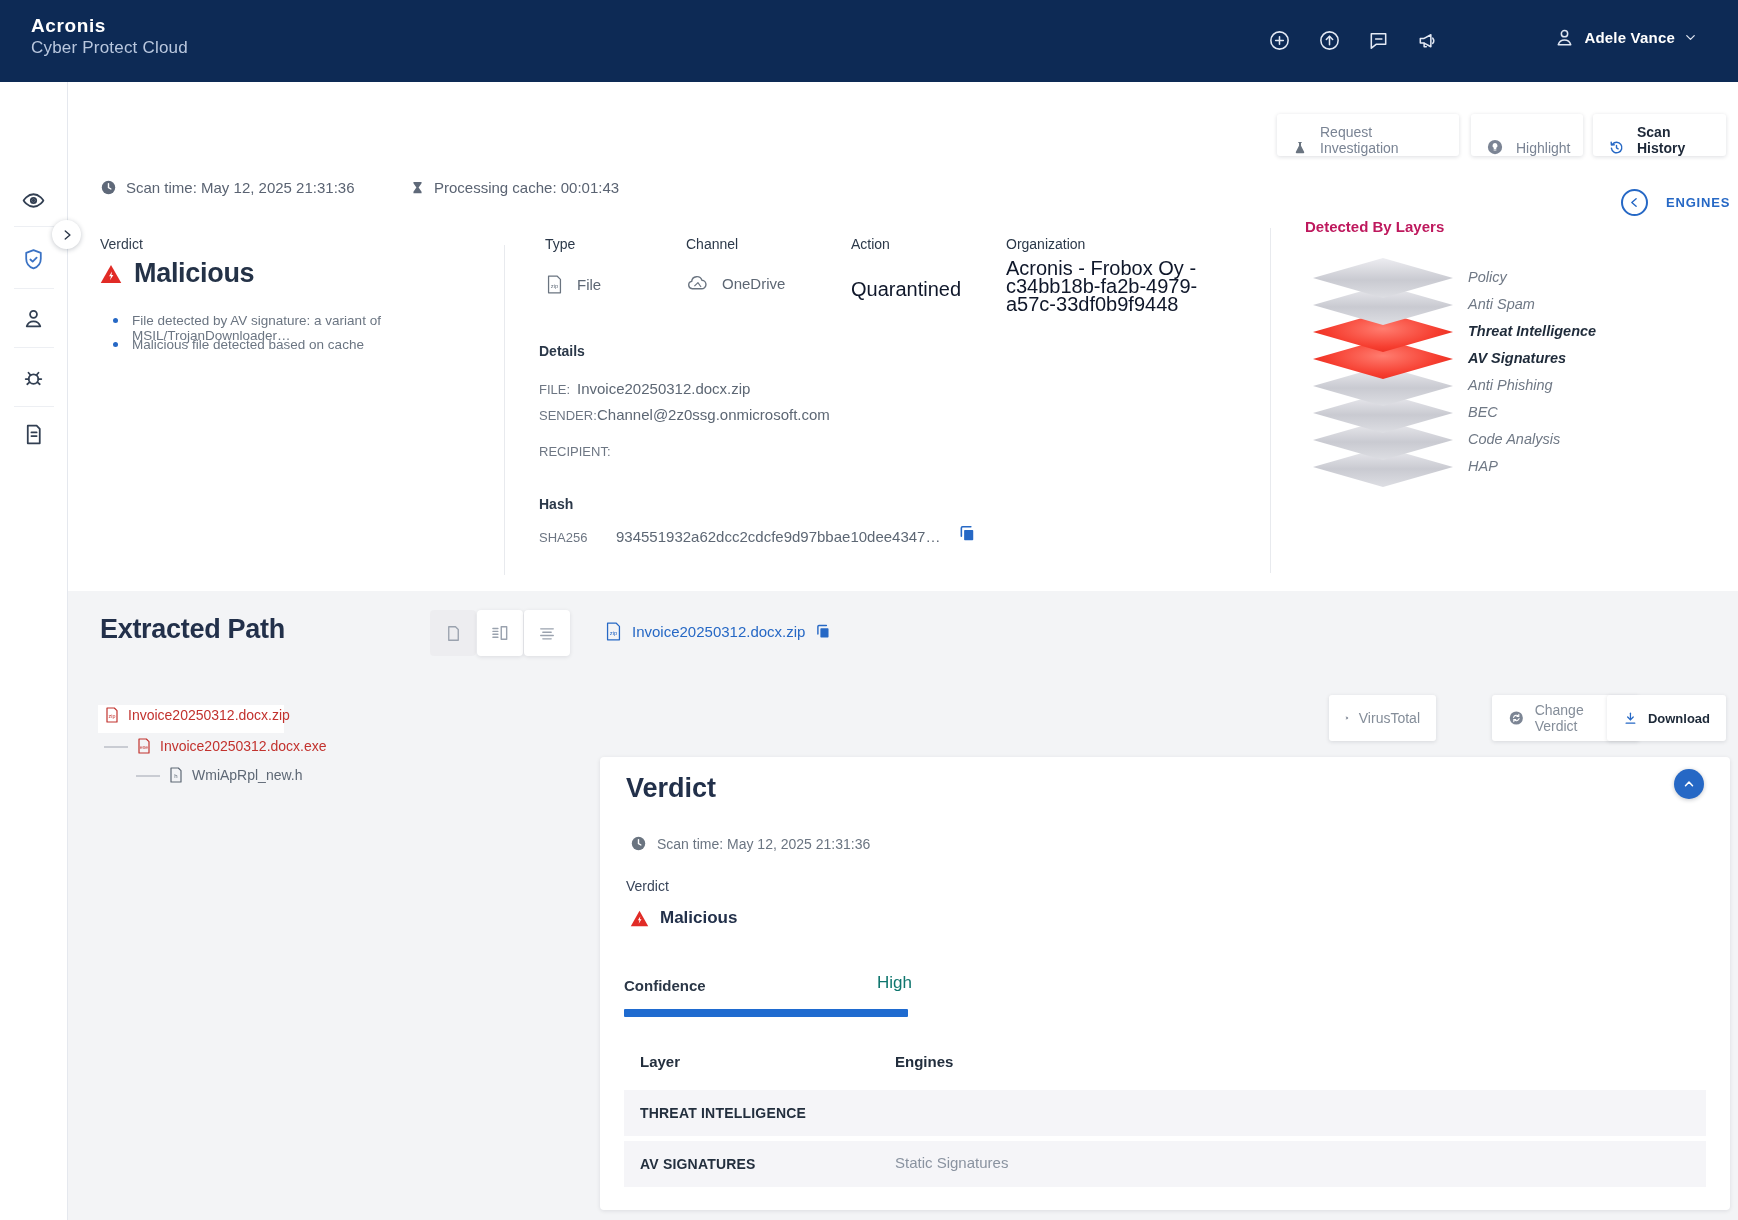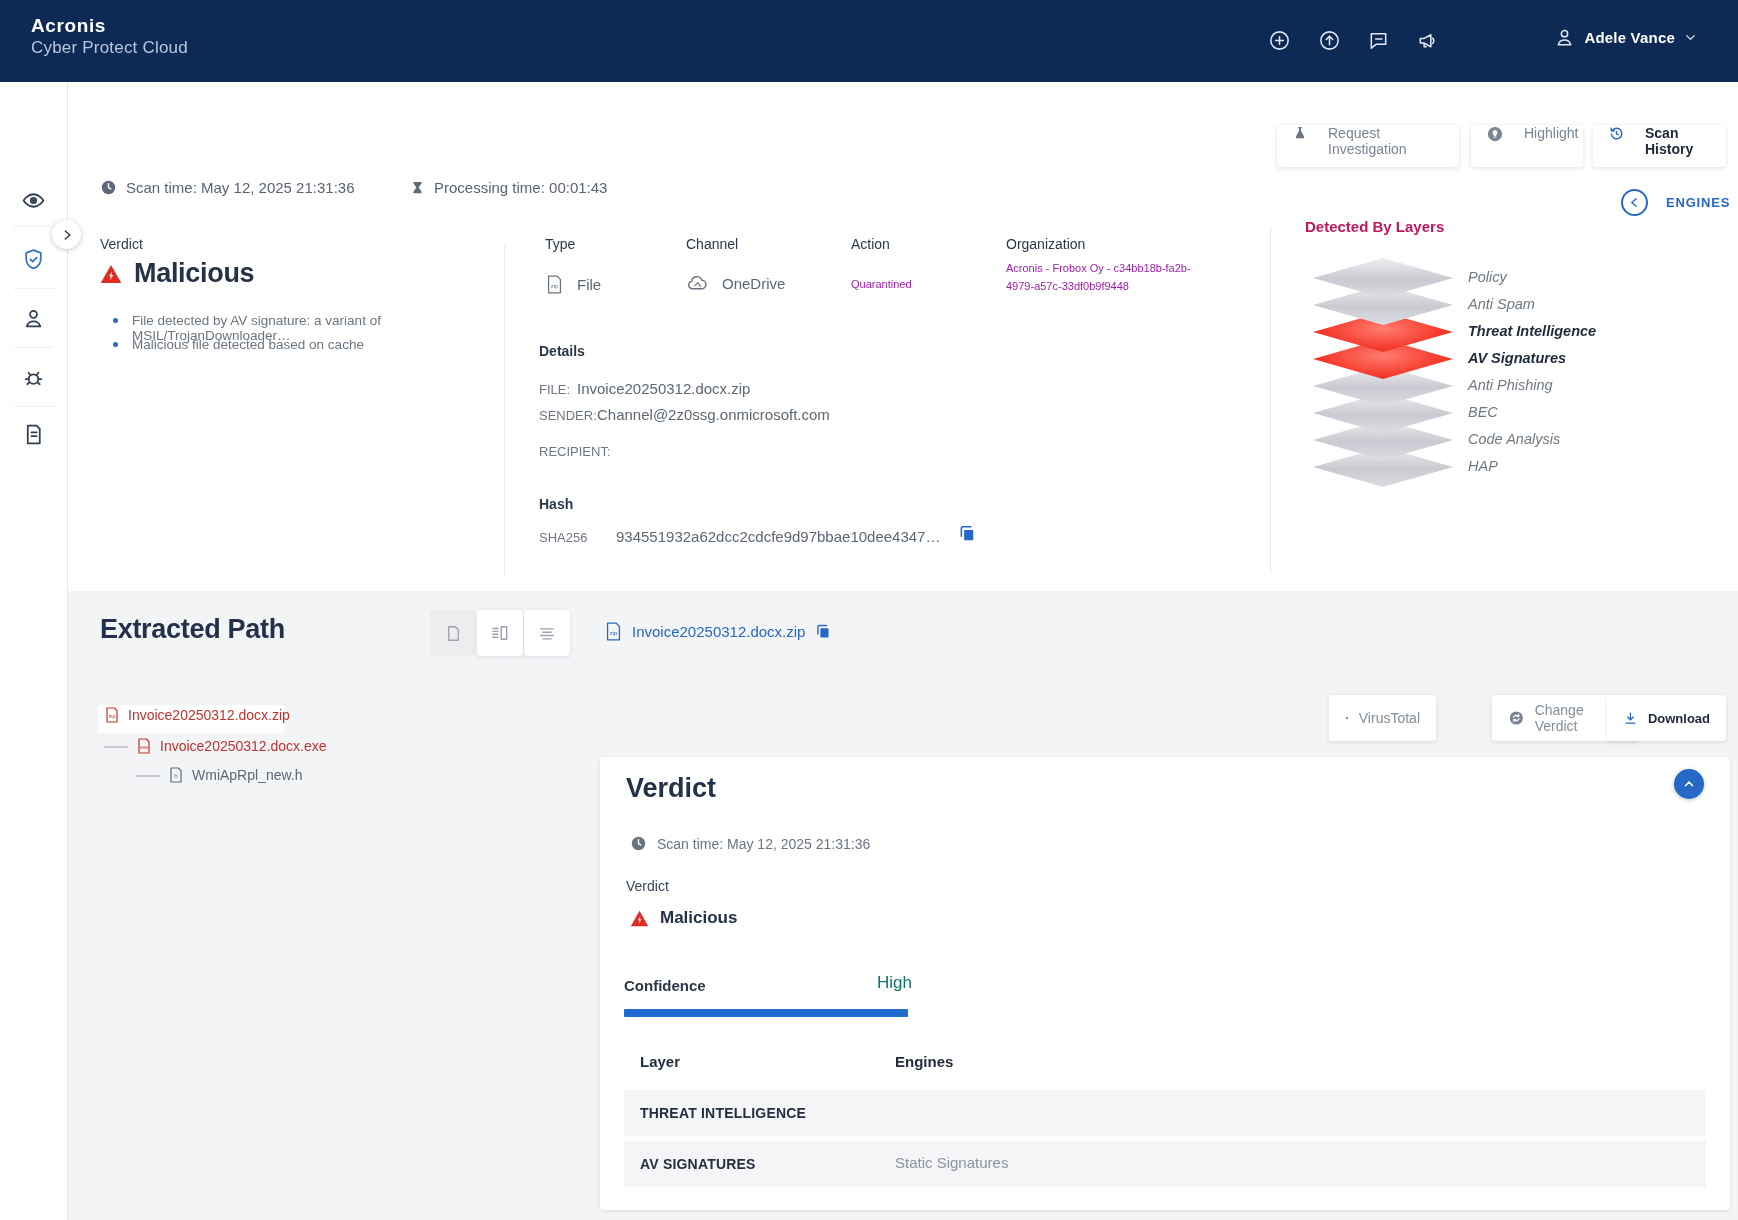--- a/index.html
+++ b/index.html
@@ -26,43 +26,43 @@
   .sidebar{position:absolute;left:0;top:82px;width:68px;height:1138px;background:#ffffff;border-right:1px solid #e5e8ee;}
   .sicon{position:absolute;left:21px;width:25px;height:25px;color:#323f52;cursor:pointer;}
   .sicon.active{color:#3a72c4;}
   .sdiv{position:absolute;left:14px;width:40px;height:1px;background:#edeff3;}
   .expand-btn{position:absolute;left:52px;top:138px;width:29px;height:29px;border-radius:50%;
     background:#ffffff;box-shadow:0 1px 5px rgba(20,30,50,.25);display:flex;align-items:center;justify-content:center;color:#2a3648;cursor:pointer;z-index:5;}
 
   
   .top-panel{position:absolute;left:68px;top:82px;width:1670px;height:509px;background:#ffffff;}
 
-  .tbtn{position:absolute;top:125px;height:42px;background:#fff;border-radius:3px;
-    box-shadow:0 1px 4px rgba(16,24,40,.14);display:flex;align-items:flex-start;gap:20px;
+  .tbtn{position:absolute;top:114px;height:42px;background:#fff;border-radius:3px;
+    box-shadow:0 1px 4px rgba(16,24,40,.14);display:flex;align-items:flex-end;gap:12px;
     padding:0 15px;font-size:14px;color:#7a8494;cursor:pointer;}
   .tbtn svg{flex:0 0 auto;}
   .tbtn.primary{color:#1d2838;font-weight:bold;}
 
   .engines-link{position:absolute;left:1621px;top:189px;display:flex;align-items:center;gap:18px;cursor:pointer;}
   .engines-circle{width:27px;height:27px;border:2px solid #2668c5;border-radius:50%;color:#2668c5;display:flex;align-items:center;justify-content:center;}
   .engines-label{font-size:13px;font-weight:bold;color:#2668c5;letter-spacing:.8px;}
 
   .meta-item{position:absolute;display:flex;align-items:center;gap:9px;font-size:15px;color:#5a6372;}
   .meta-item svg{color:#5f6979;}
 
   .sec-label{position:absolute;font-size:14px;color:#333f4f;}
   .big-verdict{position:absolute;left:100px;top:258px;display:flex;align-items:center;gap:12px;}
   .big-verdict .word{font-size:27px;font-weight:800;color:#243247;letter-spacing:-.3px;}
   .bullet{position:absolute;display:flex;align-items:flex-start;gap:14px;font-size:13.5px;color:#6b7582;}
   .bullet .dot{width:5px;height:5px;border-radius:50%;background:#2668c5;margin-top:5px;flex:0 0 auto;}
 
   .vdiv{position:absolute;width:1px;background:#e8eaee;}
 
   .attr-label{position:absolute;font-size:14px;color:#2b3849;}
-  .attr-value{position:absolute;font-size:11px;color:#a21caf;}
+  .attr-value{position:absolute;font-size:20px;color:#0f172a;}
   .attr-with-icon{position:absolute;display:flex;align-items:center;gap:13px;font-size:15px;color:#5d6774;}
   .attr-with-icon svg{color:#6a7480;}
   .org-value{width:192px;line-height:18px;overflow-wrap:anywhere;}
 
   .kv-label{position:absolute;font-size:13px;color:#6d7683;}
   .kv-value{position:absolute;font-size:15px;color:#5d6774;}
   .recipient-value{width:648px;line-height:19px;overflow-wrap:break-word;}
   .copy-icon{position:absolute;width:19px;height:19px;color:#2668c5;cursor:pointer;}
 
   
@@ -242,21 +242,21 @@
     <svg width="17" height="17" viewBox="0 0 24 24">
         <circle cx="12" cy="12" r="9.5" fill="currentColor"></circle>
         <path d="M12 6.5V12l3.4 2.1" stroke="#fff" stroke-width="2" fill="none" stroke-linecap="round"></path>
       </svg>
     <span>Scan time: May 12, 2025 21:31:36</span>
   </div>
   <div class="meta-item" style="left:410px;top:179px">
     <svg width="15" height="17" viewBox="0 0 24 24" fill="currentColor">
         <path d="M5.5 3h13v2.2L13.8 12l4.7 6.8V21h-13v-2.2L10.2 12 5.5 5.2z"></path>
       </svg>
-    <span>Processing time: 00:01:43</span>
+    <span>Processing cache: 00:01:43</span>
   </div>
 
   <div class="sec-label" style="left:100px;top:236px">Verdict</div>
   <div class="big-verdict">
     <svg width="22" height="20" viewBox="0 0 24 22">
         <path d="M12 1 23.3 21H.7z" fill="#e12b26"></path>
         <path d="M13.1 8.2l-3.2 5.2h2.1l-1.1 4.4 3.7-5.7h-2.1z" fill="#fff"></path>
       </svg>
     <span class="word">Malicious</span>
   </div>

